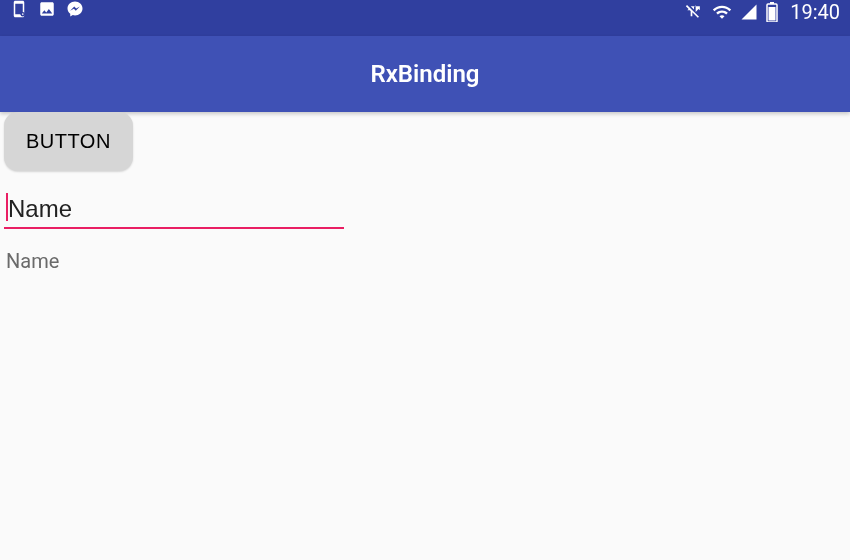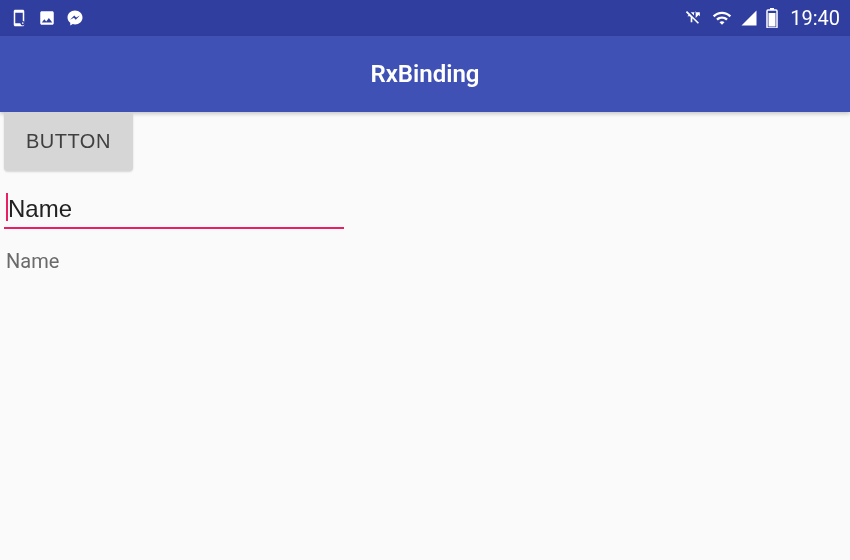--- a/index.html
+++ b/index.html
@@ -7,21 +7,21 @@
       width: 850px;
       height: 560px;
       font-family: Roboto, "Helvetica Neue", Arial, sans-serif;
       background: #fafafa;
       overflow: hidden;
     }
     .status-bar {
       height: 36px;
       background: #303f9f;
       display: flex;
-      align-items: center;
+      align-items: flex-start;
       justify-content: space-between;
       padding: 0 10px;
       color: #fff;
     }
     .status-left, .status-right {
       display: flex;
       align-items: center;
       gap: 10px;
     }
     .status-right { gap: 8px; }
@@ -41,25 +41,25 @@
       font-size: 24px;
       font-weight: 600;
     }
     .content { padding: 0; }
     .btn {
       background: #d6d6d6;
       border: none;
       padding: 18px 22px;
       font-size: 20px;
       font-weight: 500;
-      color: #404040;
+      color: #000000;
       letter-spacing: 0.5px;
       cursor: pointer;
       box-shadow: 0 1px 2px rgba(0,0,0,0.15);
-      border-radius: 4px;
+      border-radius: 14px;
       margin: 0 0 12px 4px;
     }
     .text-field-wrap {
       position: relative;
       width: 340px;
       margin: 6px 4px 18px 4px;
     }
     .text-field {
       width: 100%;
       border: none;

